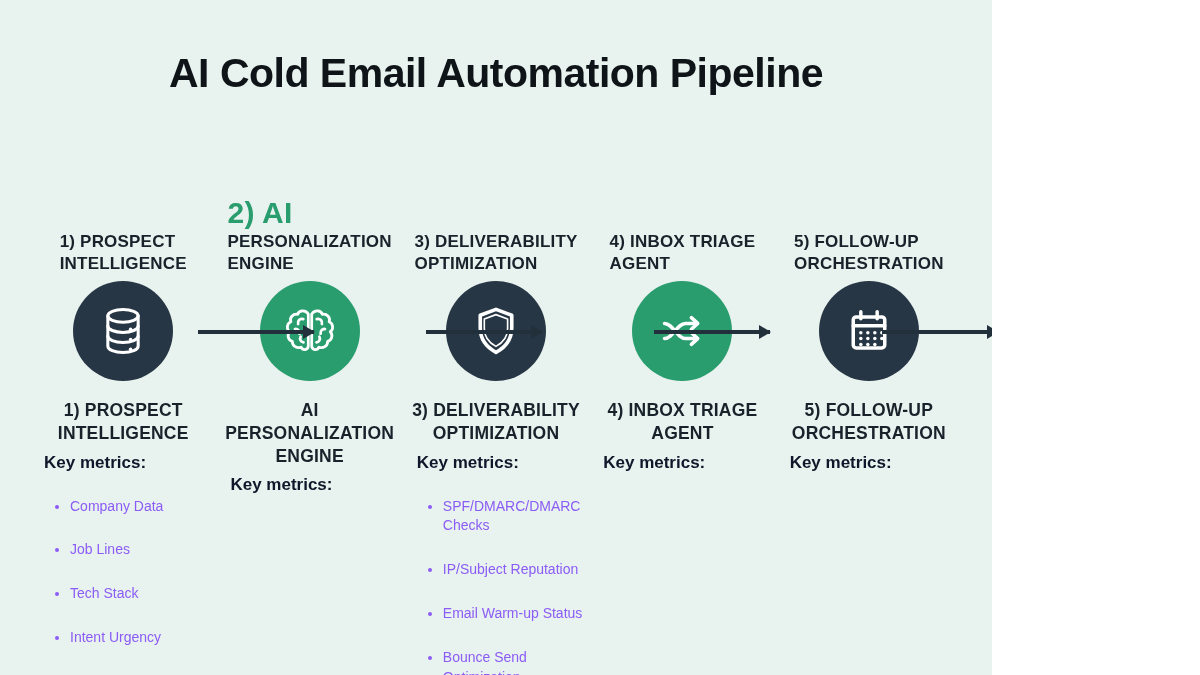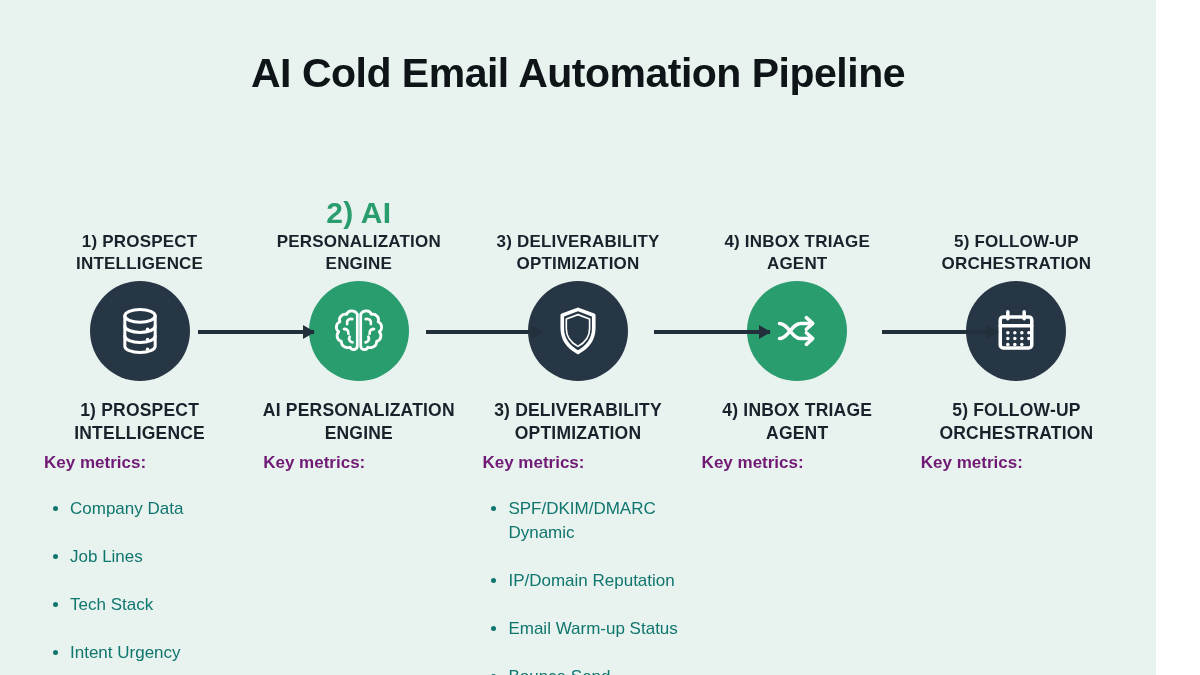--- a/index.html
+++ b/index.html
@@ -1,21 +1,21 @@
 <!DOCTYPE html>
 <html><head>
 <meta charset="utf-8">
 <style>
   * { margin:0; padding:0; box-sizing:border-box; }
   html,body { width:1200px; height:675px; }
   body { font-family:"Liberation Sans", sans-serif; }
 
   .canvas {
     position:relative;
-    width:1156px; height:675px;
+    width:992px; height:675px;
     background:#e8f2ee;
     overflow:hidden;
     color:#15222c;
   }
 
   .title {
     padding-top:50px;
     text-align:center;
     font-size:41px;
     font-weight:700;
@@ -30,21 +30,21 @@
     padding:0 30px;
   }
   .stage { flex:1 1 0; min-width:0; }
 
   .top-label {
     height:106px;
     display:flex;
     flex-direction:column;
     justify-content:flex-end;
     align-items:center;
-    text-align:center;
+    text-align:left;
   }
   .stage-heading {
     font-size:17px;
     font-weight:700;
     line-height:1.3;
     letter-spacing:0.2px;
     color:#17222b;
     white-space:pre-line;
     text-transform:uppercase;
   }
@@ -76,31 +76,31 @@
   .bottom-label {
     margin-top:12px;
     text-align:center;
   }
   .bottom-label .stage-heading { font-size:17.5px; }
 
   .metrics { margin-top:8px; padding:0 4px 0 14px; }
   .metrics-heading {
     font-size:17px;
     font-weight:700;
-    color:#701a75;
+    color:#0f172a;
     margin-bottom:3px;
   }
   .metrics ul {
     list-style:disc;
     padding-left:26px;
   }
   .metrics li {
-    font-size:17px;
+    font-size:14px;
     line-height:1.42;
-    color:#0f766e;
+    color:#8b5cf6;
     margin-top:24px;
   }
 
   .arrows-layer {
     position:absolute;
     left:0; top:0;
     width:1200px; height:675px;
     pointer-events:none;
   }
 </style>
@@ -201,22 +201,22 @@
           </svg>
         </div>
       </div>
       <div class="bottom-label">
         <div class="stage-heading">3) DELIVERABILITY
 OPTIMIZATION</div>
       </div>
       <div class="metrics">
         <div class="metrics-heading">Key metrics:</div>
         <ul>
-            <li>SPF/DKIM/DMARC Dynamic</li>
-            <li>IP/Domain Reputation</li>
+            <li>SPF/DMARC/DMARC Checks</li>
+            <li>IP/Subject Reputation</li>
             <li>Email Warm-up Status</li>
             <li>Bounce Send Optimization</li>
           </ul>
       </div>
     </div>
 
     <div class="stage">
       <div class="top-label">
         <div class="stage-heading">4) INBOX TRIAGE
 AGENT</div>

